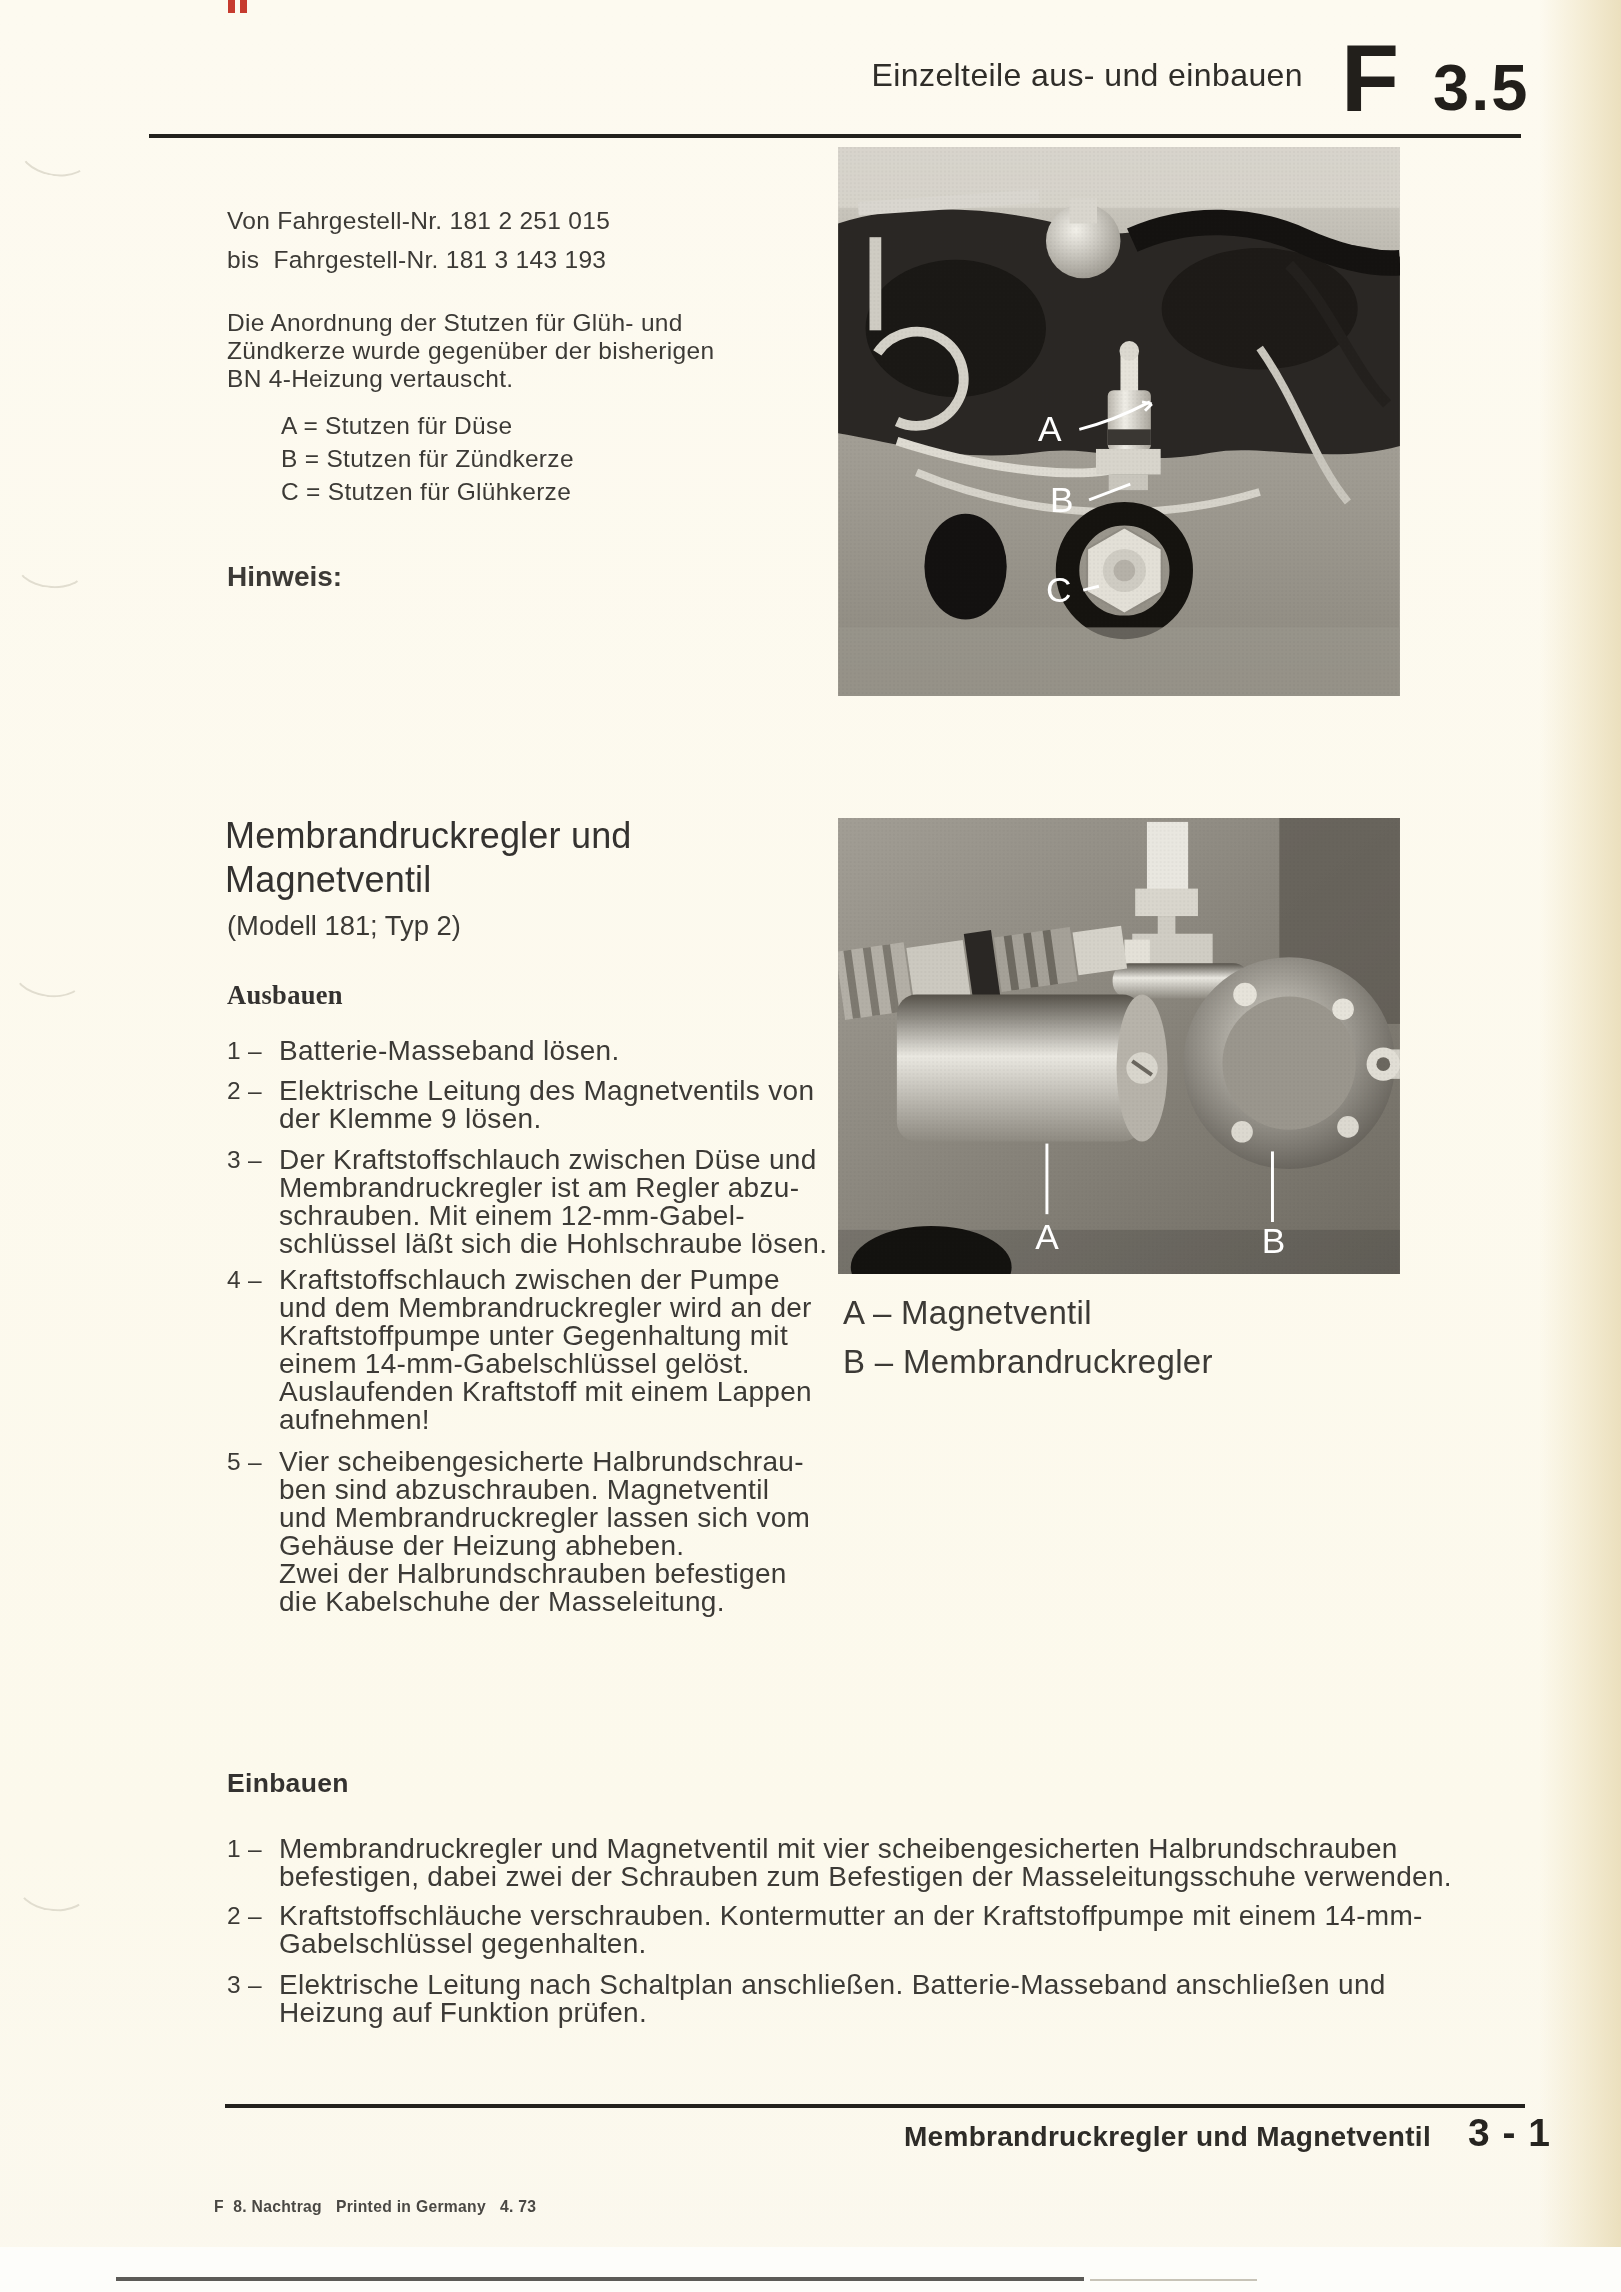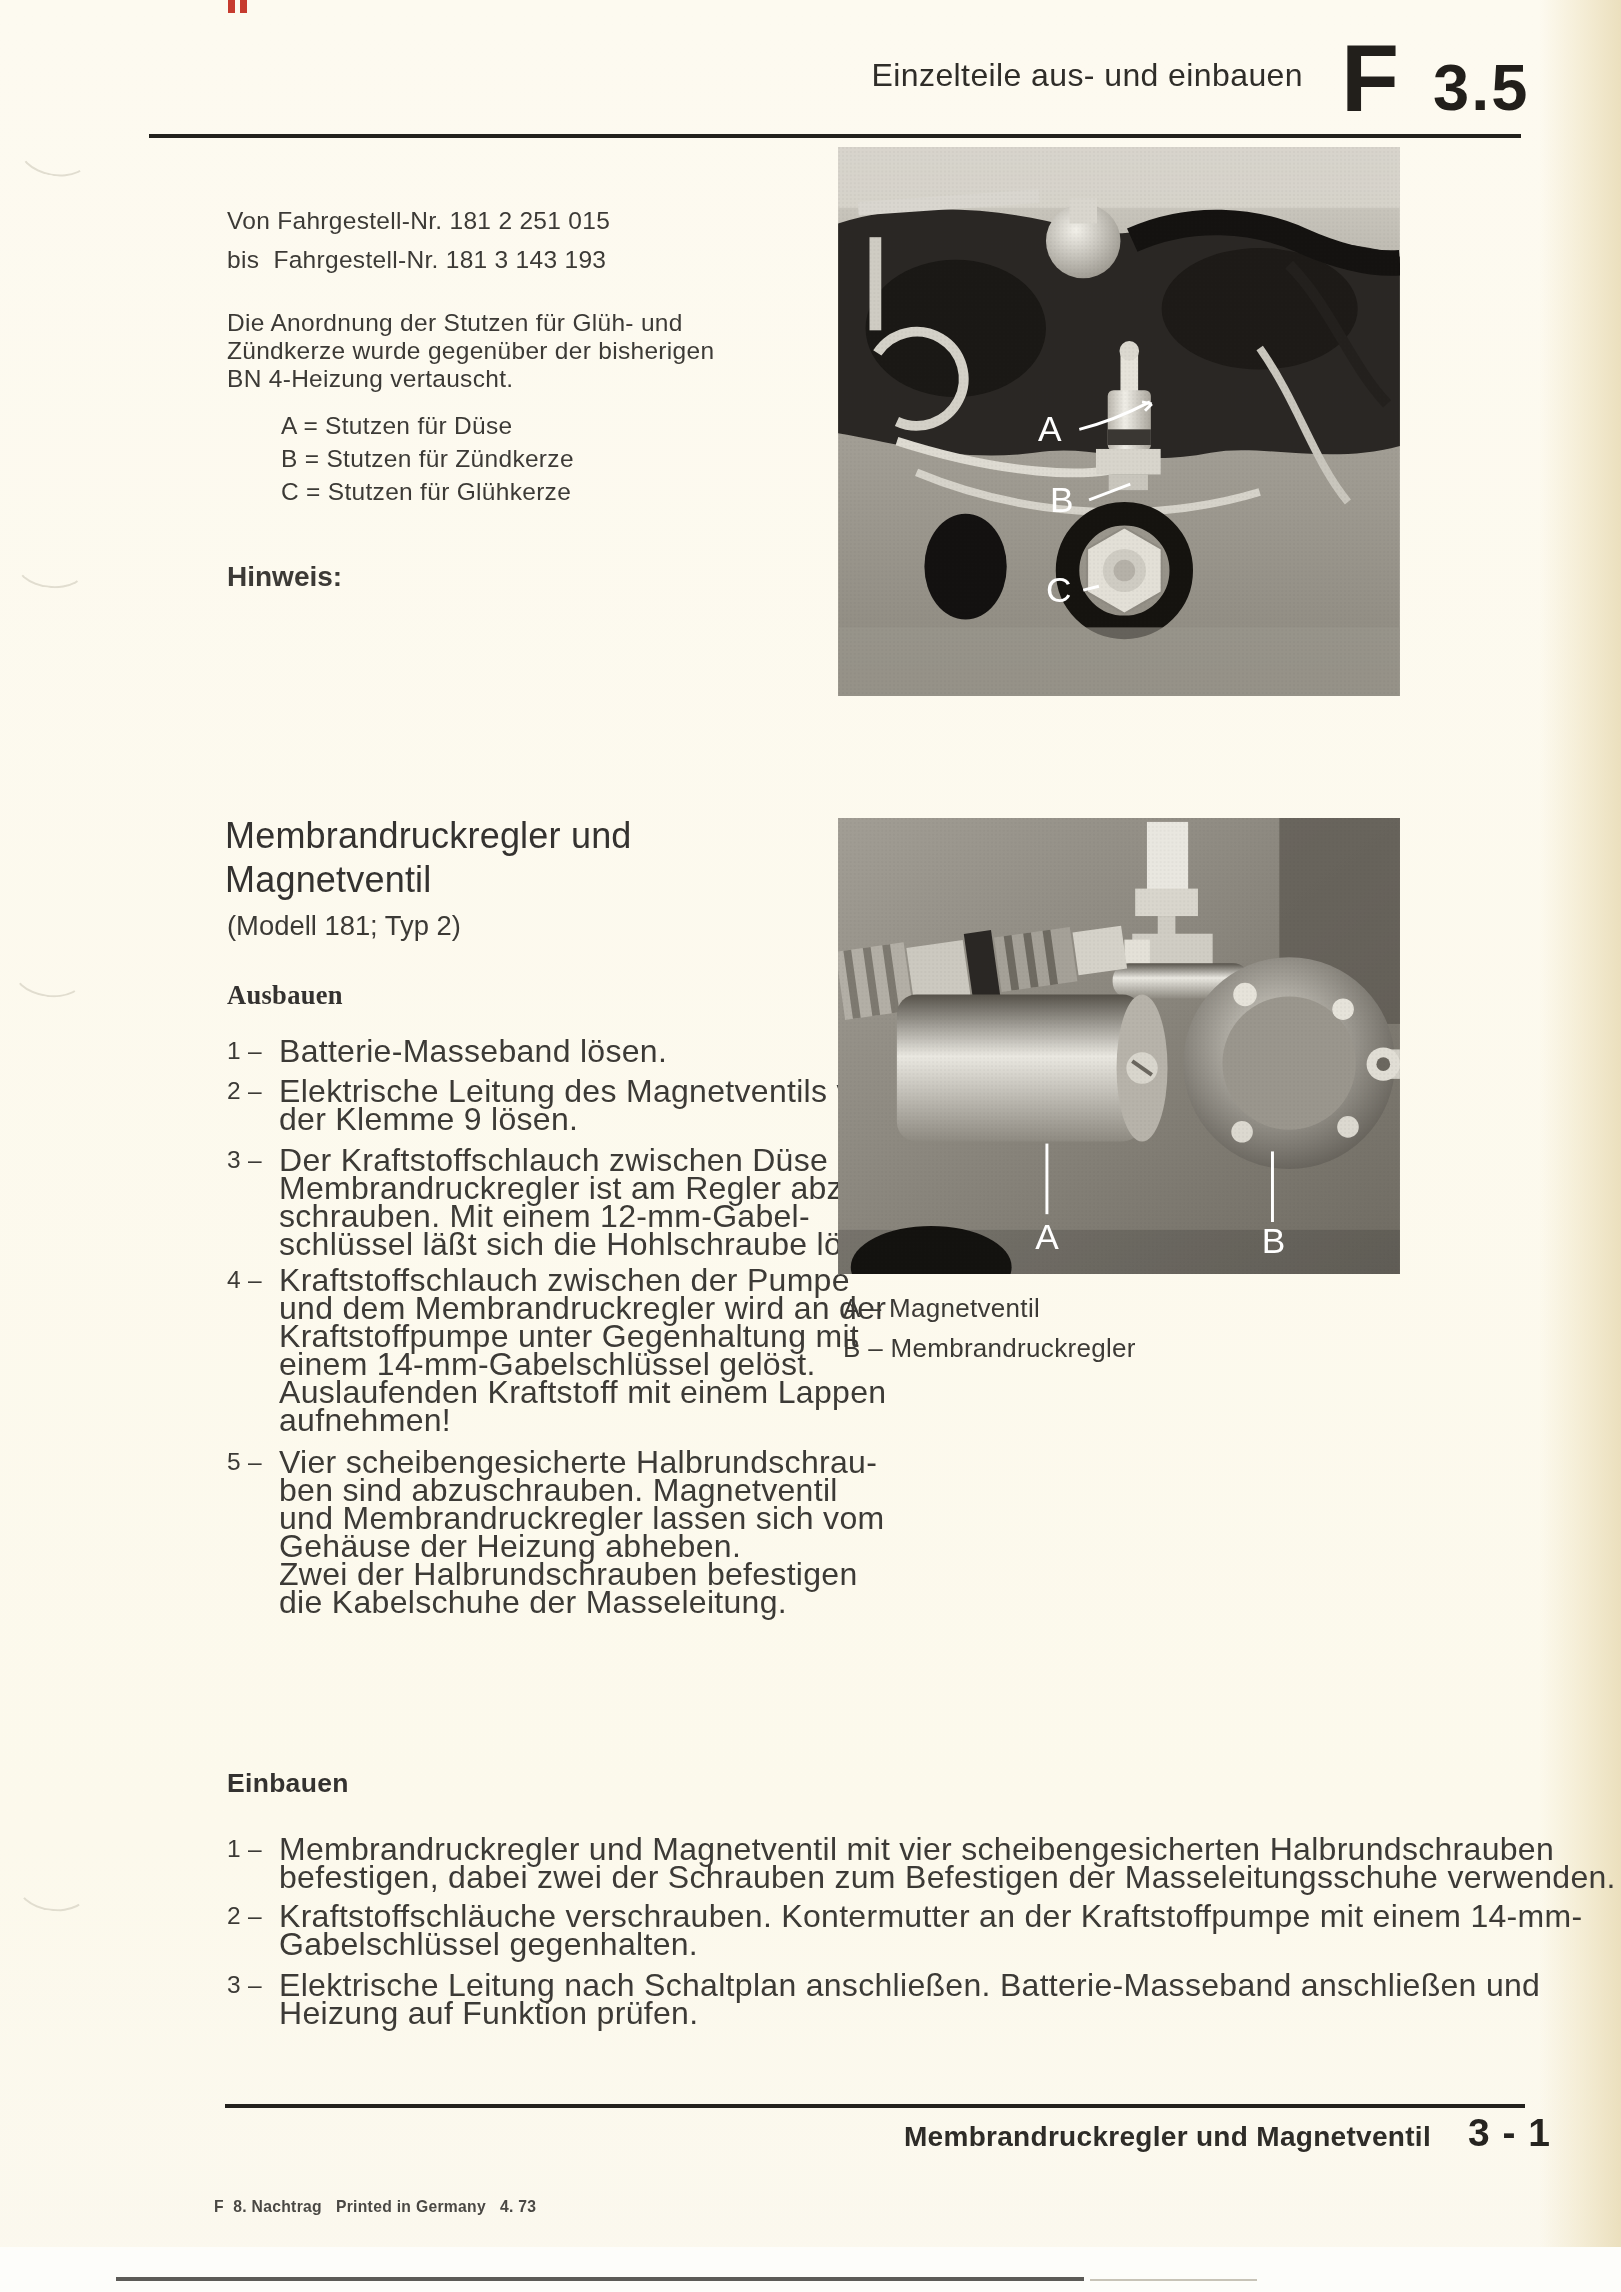--- a/index.html
+++ b/index.html
@@ -17,22 +17,22 @@
   .bold { font-weight:700; }
   .hdr-title { font-size:32px; color:#2f2d29; text-align:right; letter-spacing:0.4px; }
   .hdr-letter { font-size:95px; font-weight:800; color:#221f1b; line-height:1; letter-spacing:-2px; }
   .hdr-number { font-size:65px; font-weight:800; color:#221f1b; line-height:1; letter-spacing:2px; }
   .rule { background:#23211d; height:3.9px; }
   .sec-title { font-size:36px; line-height:44px; color:#343230; white-space:pre; letter-spacing:0.2px; }
   .sec-sub { font-size:27.4px; color:#3c3a36; }
   .sub-hd { font-size:26.5px; font-weight:700; color:#343230; letter-spacing:0.3px; }
   .step { position:absolute; display:flex; }
   .step-num { flex:0 0 52px; width:52px; font-size:24.5px; line-height:28px; white-space:pre; letter-spacing:0.3px; }
-  .step-lines { font-size:32px; line-height:28px; white-space:pre; letter-spacing:0.3px; }
-  .caption { font-size:26px; line-height:40px; white-space:pre; letter-spacing:0.3px; }
+  .step-lines { font-size:28px; line-height:28px; white-space:pre; letter-spacing:0.3px; }
+  .caption { font-size:33px; line-height:49px; white-space:pre; letter-spacing:0.3px; }
   .foot-title { font-size:28px; font-weight:700; text-align:right; color:#2e2c28; letter-spacing:0.3px; }
   .foot-page { font-size:39px; font-weight:700; color:#262420; letter-spacing:1px; }
   .imprint { font-size:15.7px; font-weight:700; color:#4a4844; white-space:pre; letter-spacing:0.3px; }
   .photo { position:absolute; display:block; }
   .red-mark { position:absolute; top:0; width:6.9px; height:12.7px; background:#c63b2f; }
   .arc { position:absolute; width:71px; height:47px; border:2.9px solid transparent;
          border-bottom-color:#d6d2c3; border-radius:50%; opacity:0.7; }
   .right-strip { position:absolute; right:0; top:0; width:94px; height:2293px;
     background:linear-gradient(90deg, rgba(240,230,200,0) 0%, rgba(238,227,193,0.55) 45%, rgba(230,216,176,0.9) 100%); }
   .bottom-strip { position:absolute; left:0; top:2247px; width:1621px; height:46px; background:#fdfdfa; }

